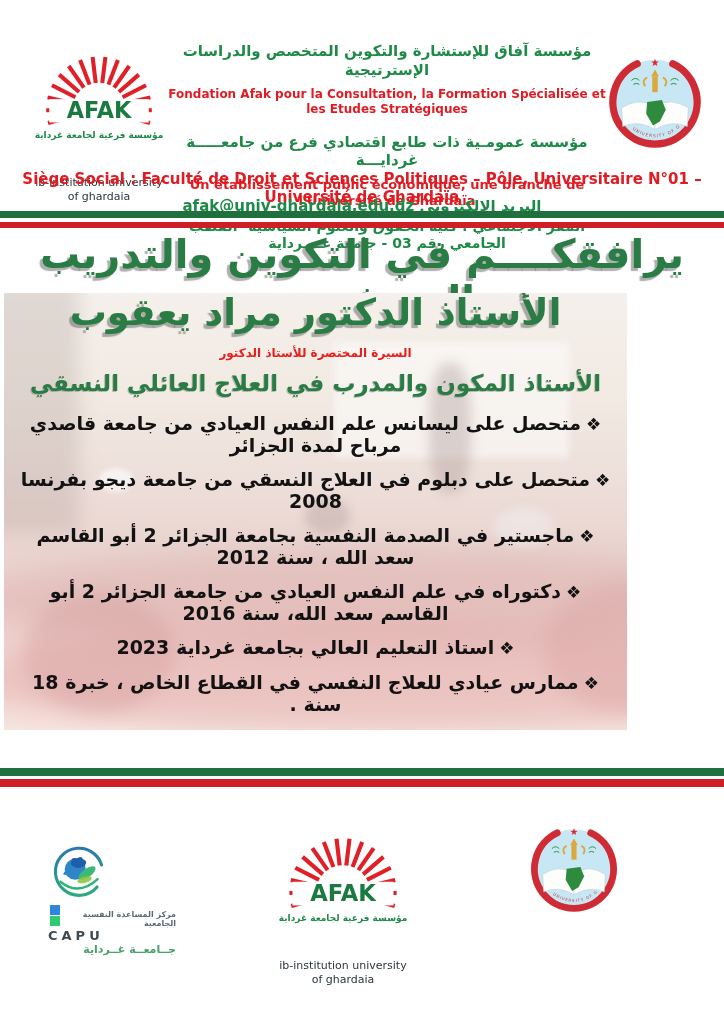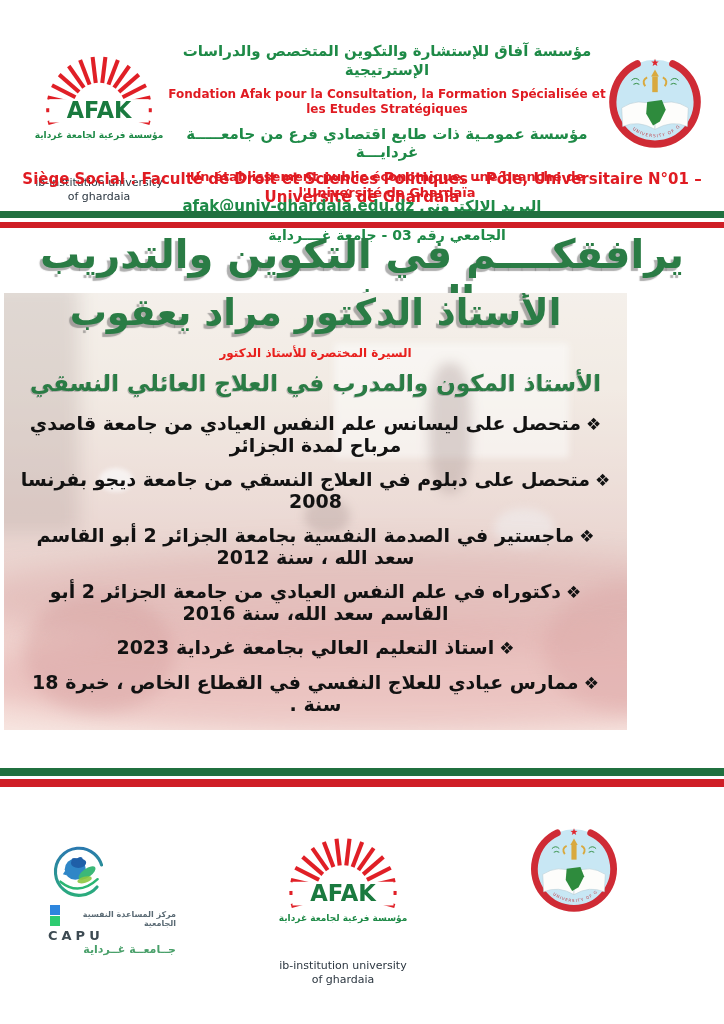--- a/index.html
+++ b/index.html
@@ -8,21 +8,21 @@
     background:#ffffff; overflow:hidden;
     font-family:"DejaVu Sans", sans-serif;
   }
   
   .afak-logo-top { position:absolute; left:33px; top:56px; width:132px; text-align:center; }
   .afak-cap-ar { color:#1e8a47; font-size:9px; font-weight:bold; line-height:1.15; }
   .afak-cap-en { color:#2b3640; font-size:11px; line-height:1.2;margin-top:36px; }
   .header-lines { position:absolute; left:168px; top:42px; width:438px; text-align:center; }
   .hl { font-weight:bold; line-height:1.25; }
   .hl-ar { color:#1e8a47; font-size:15px; direction:rtl; margin-bottom:7px; }
-  .hl-fr { color:#e01b22; font-size:12px; margin-bottom:8px; }
+  .hl-fr { color:#e01b22; font-size:12px; margin-bottom:16px; }
   .hl-fr2 { color:#e01b22; font-size:13px; margin-bottom:8px; }
   .hq-fr { position:absolute; left:8px; right:8px; top:170px; text-align:center;
            color:#e01b22; font-size:15px; font-weight:bold; }
   .email-line { position:absolute; left:0; right:0; top:197px; text-align:center;
                 color:#1e8a47; font-size:15px; font-weight:bold; direction:rtl; }
   .email-line a { color:#1e8a47; text-decoration:none; }
   .univ-logo-top { position:absolute; left:606px; top:50px; width:98px; height:100px; }
   
   .bar { position:absolute; left:0; right:0; }
   .bar-top { top:211px; } .bar-bottom { top:768px; }

